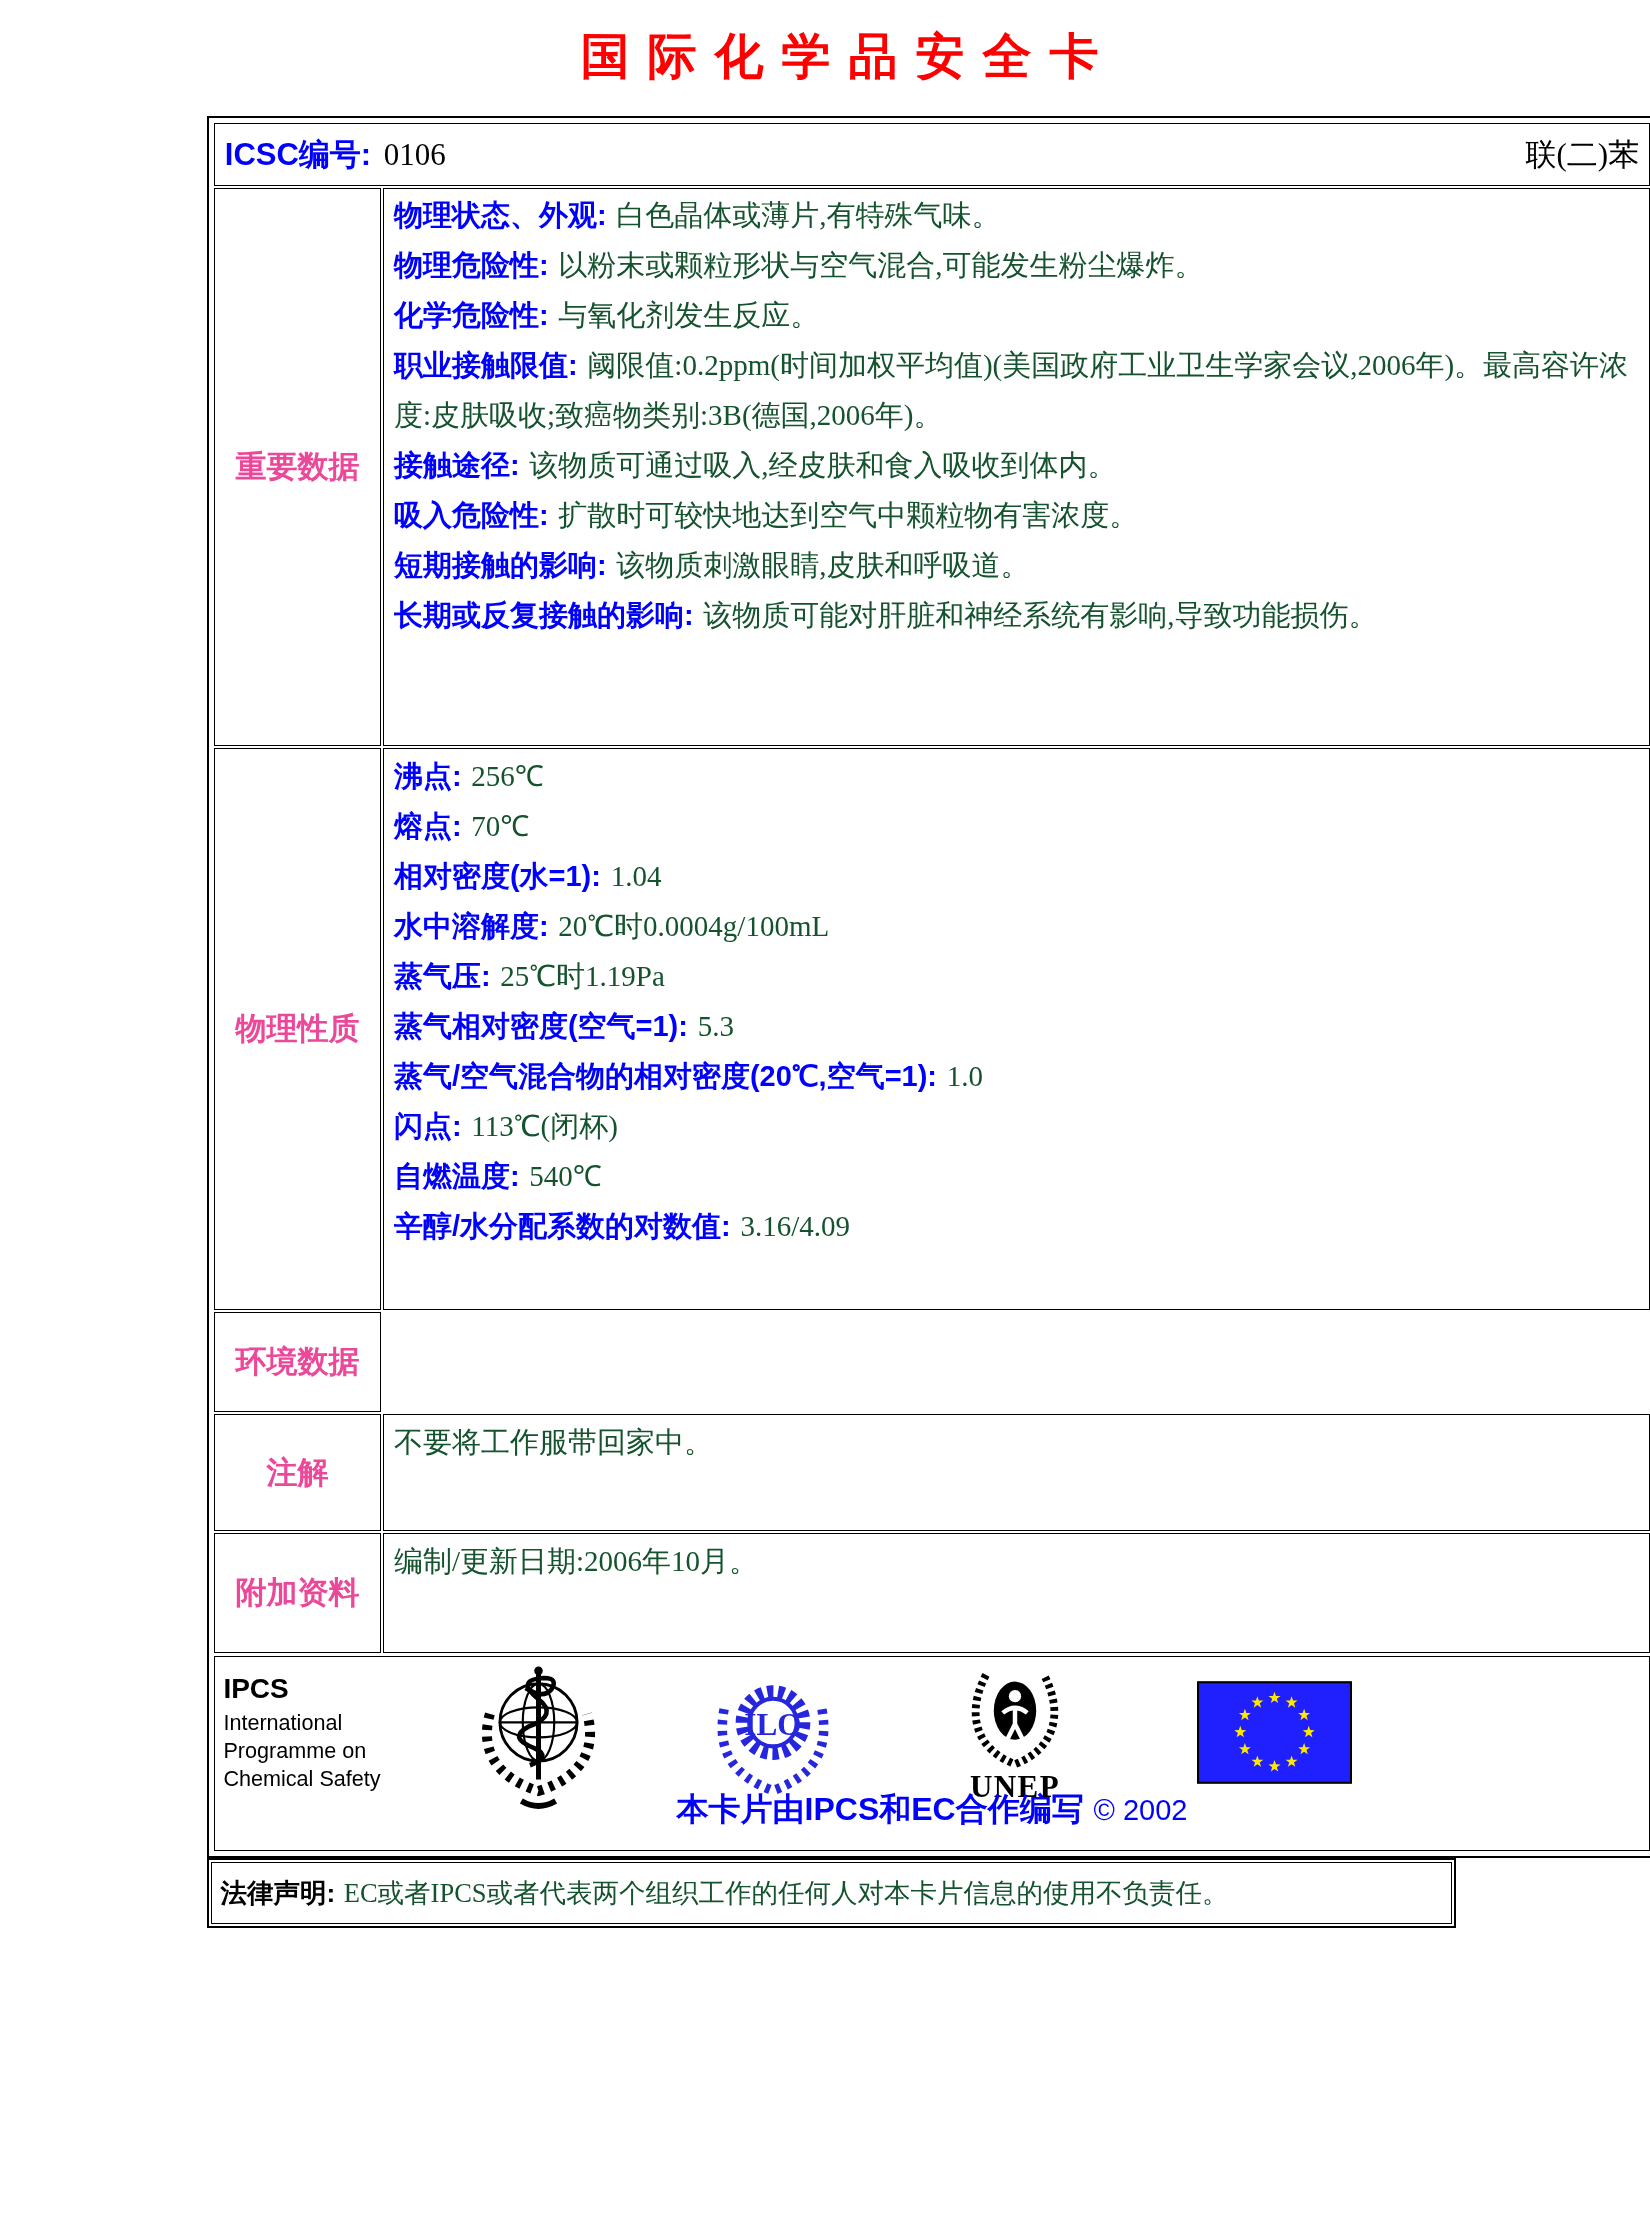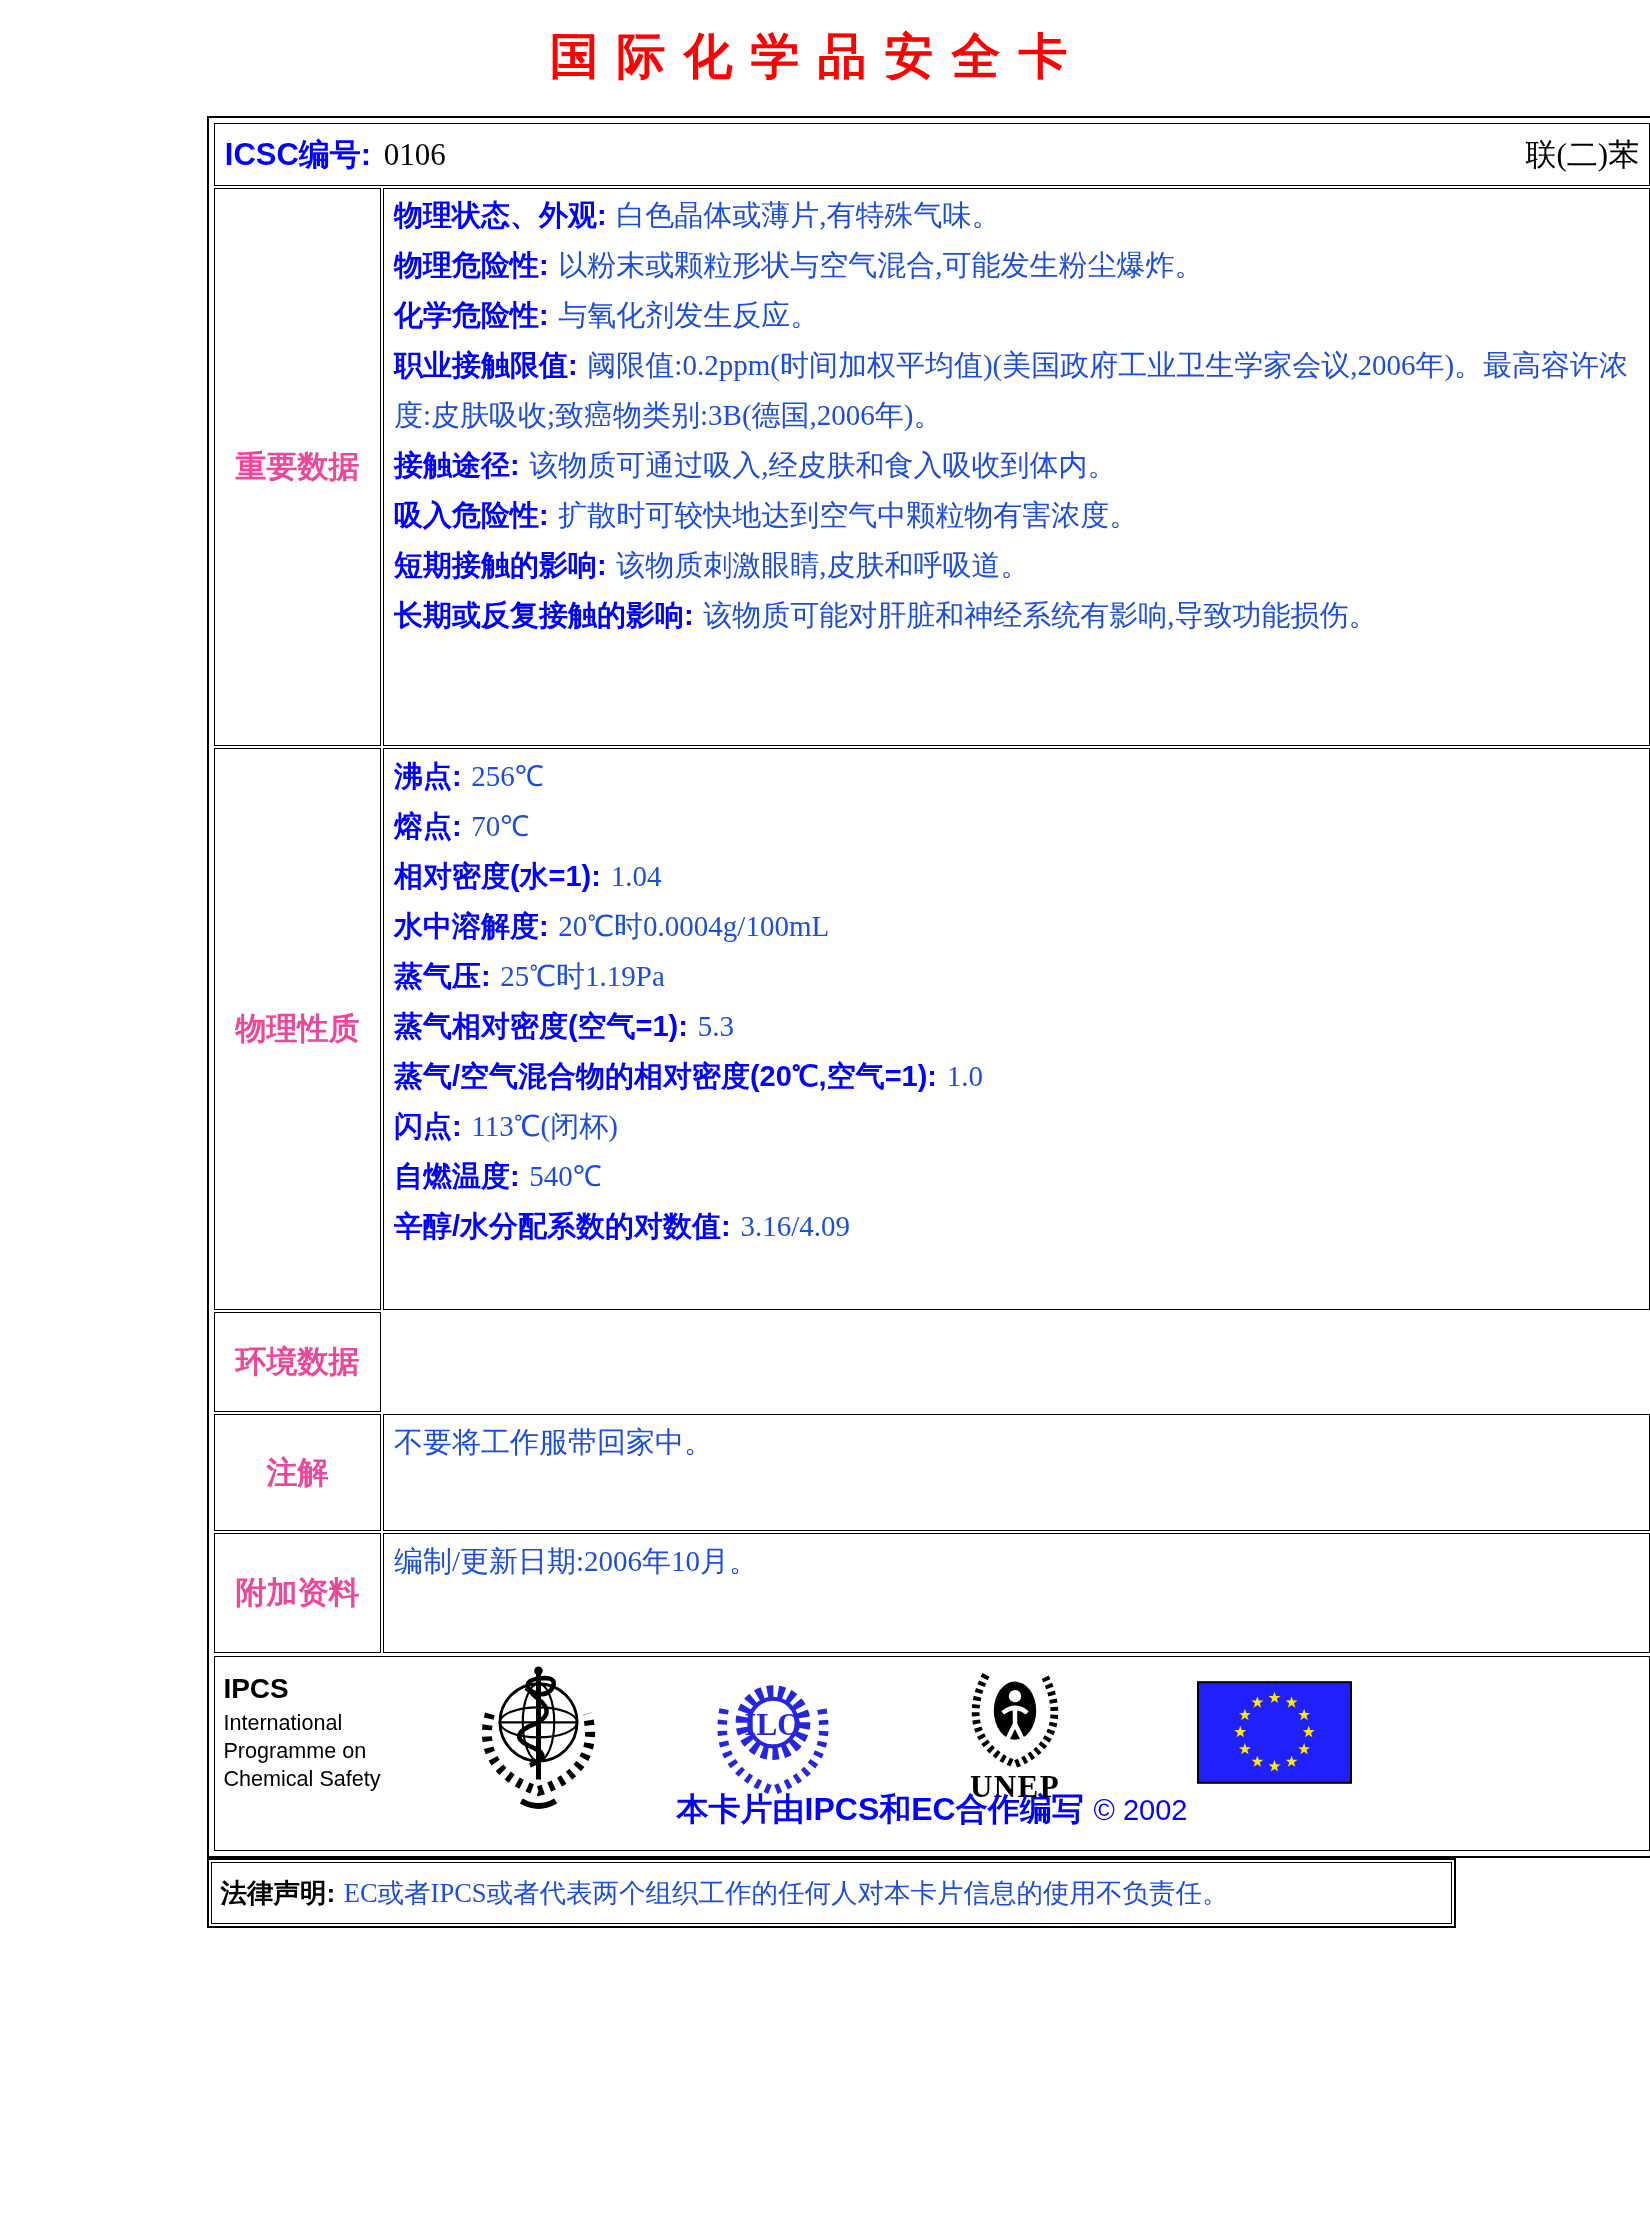--- a/index.html
+++ b/index.html
@@ -1,20 +1,20 @@
 <!DOCTYPE html>
 <html style="font-size:11px"><head>
 <meta charset="utf-8">
 <style>
   html,body{margin:0;padding:0;background:#fff;}
   body{width:1651px;height:2227px;position:relative;overflow:hidden;
        font-family:"Liberation Serif",serif;color:#000;}
   .page{position:absolute;inset:0;background:#fff;}
 
-  .title{position:absolute;top:24px;left:194px;width:1247px;margin:0;
+  .title{position:absolute;top:24px;left:225px;width:1247px;margin:0;
          text-align:center;font-size:49px;font-weight:bold;color:#ff0000;
          letter-spacing:18px;font-family:"Liberation Serif",serif;}
 
   
   .card{position:absolute;left:207px;top:116px;width:1450px;box-sizing:border-box;
         border:2.8px solid #000;padding:5px;background:#fff;
         display:flex;flex-direction:column;gap:2.1px;}
   .row{display:flex;gap:2.1px;}
   .cell{border:1.4px solid #000;box-sizing:border-box;background:#fff;overflow:hidden;}
   .full{flex:1;}
@@ -32,21 +32,21 @@
   .icsc-num{margin-left:12.6px;font-family:"Liberation Serif",serif;}
   .chem-name{margin-left:auto;font-family:"Liberation Serif",serif;}
 
   .label-cell{flex:0 0 167px;display:flex;align-items:center;justify-content:center;
               text-align:center;color:#ec4899;font-weight:bold;font-size:31px;
               font-family:"Liberation Sans",sans-serif;}
   .content-cell{flex:1;padding:1.4px 9.8px 0 9.8px;}
   .item{margin:0;font-size:29px;line-height:50px;}
   .r-env .item{line-height:49px;}
   .k{color:#0000ff;font-weight:bold;font-family:"Liberation Sans",sans-serif;margin-right:9.8px;}
-  .v{color:#1d4ed8;font-family:"Liberation Serif",serif;margin-top:42px;}
+  .v{color:#14532d;font-family:"Liberation Serif",serif;margin-top:42px;}
 
   .logos-cell{position:relative;}
   .ipcs-block{position:absolute;left:8.4px;top:16.7px;width:209px;
               font-family:"Liberation Sans",sans-serif;color:#000;}
   .ipcs-title{font-size:28px;font-weight:bold;margin-bottom:4.2px;}
   .ipcs-line{font-size:21.6px;line-height:28px;}
   .who{position:absolute;left:252px;top:8.4px;}
   .ilo{position:absolute;left:488px;top:14px;}
   .unep-block{position:absolute;left:737px;top:9.8px;width:126px;text-align:center;}
   .unep-label{font-size:31px;font-weight:bold;font-family:"Liberation Serif",serif;

